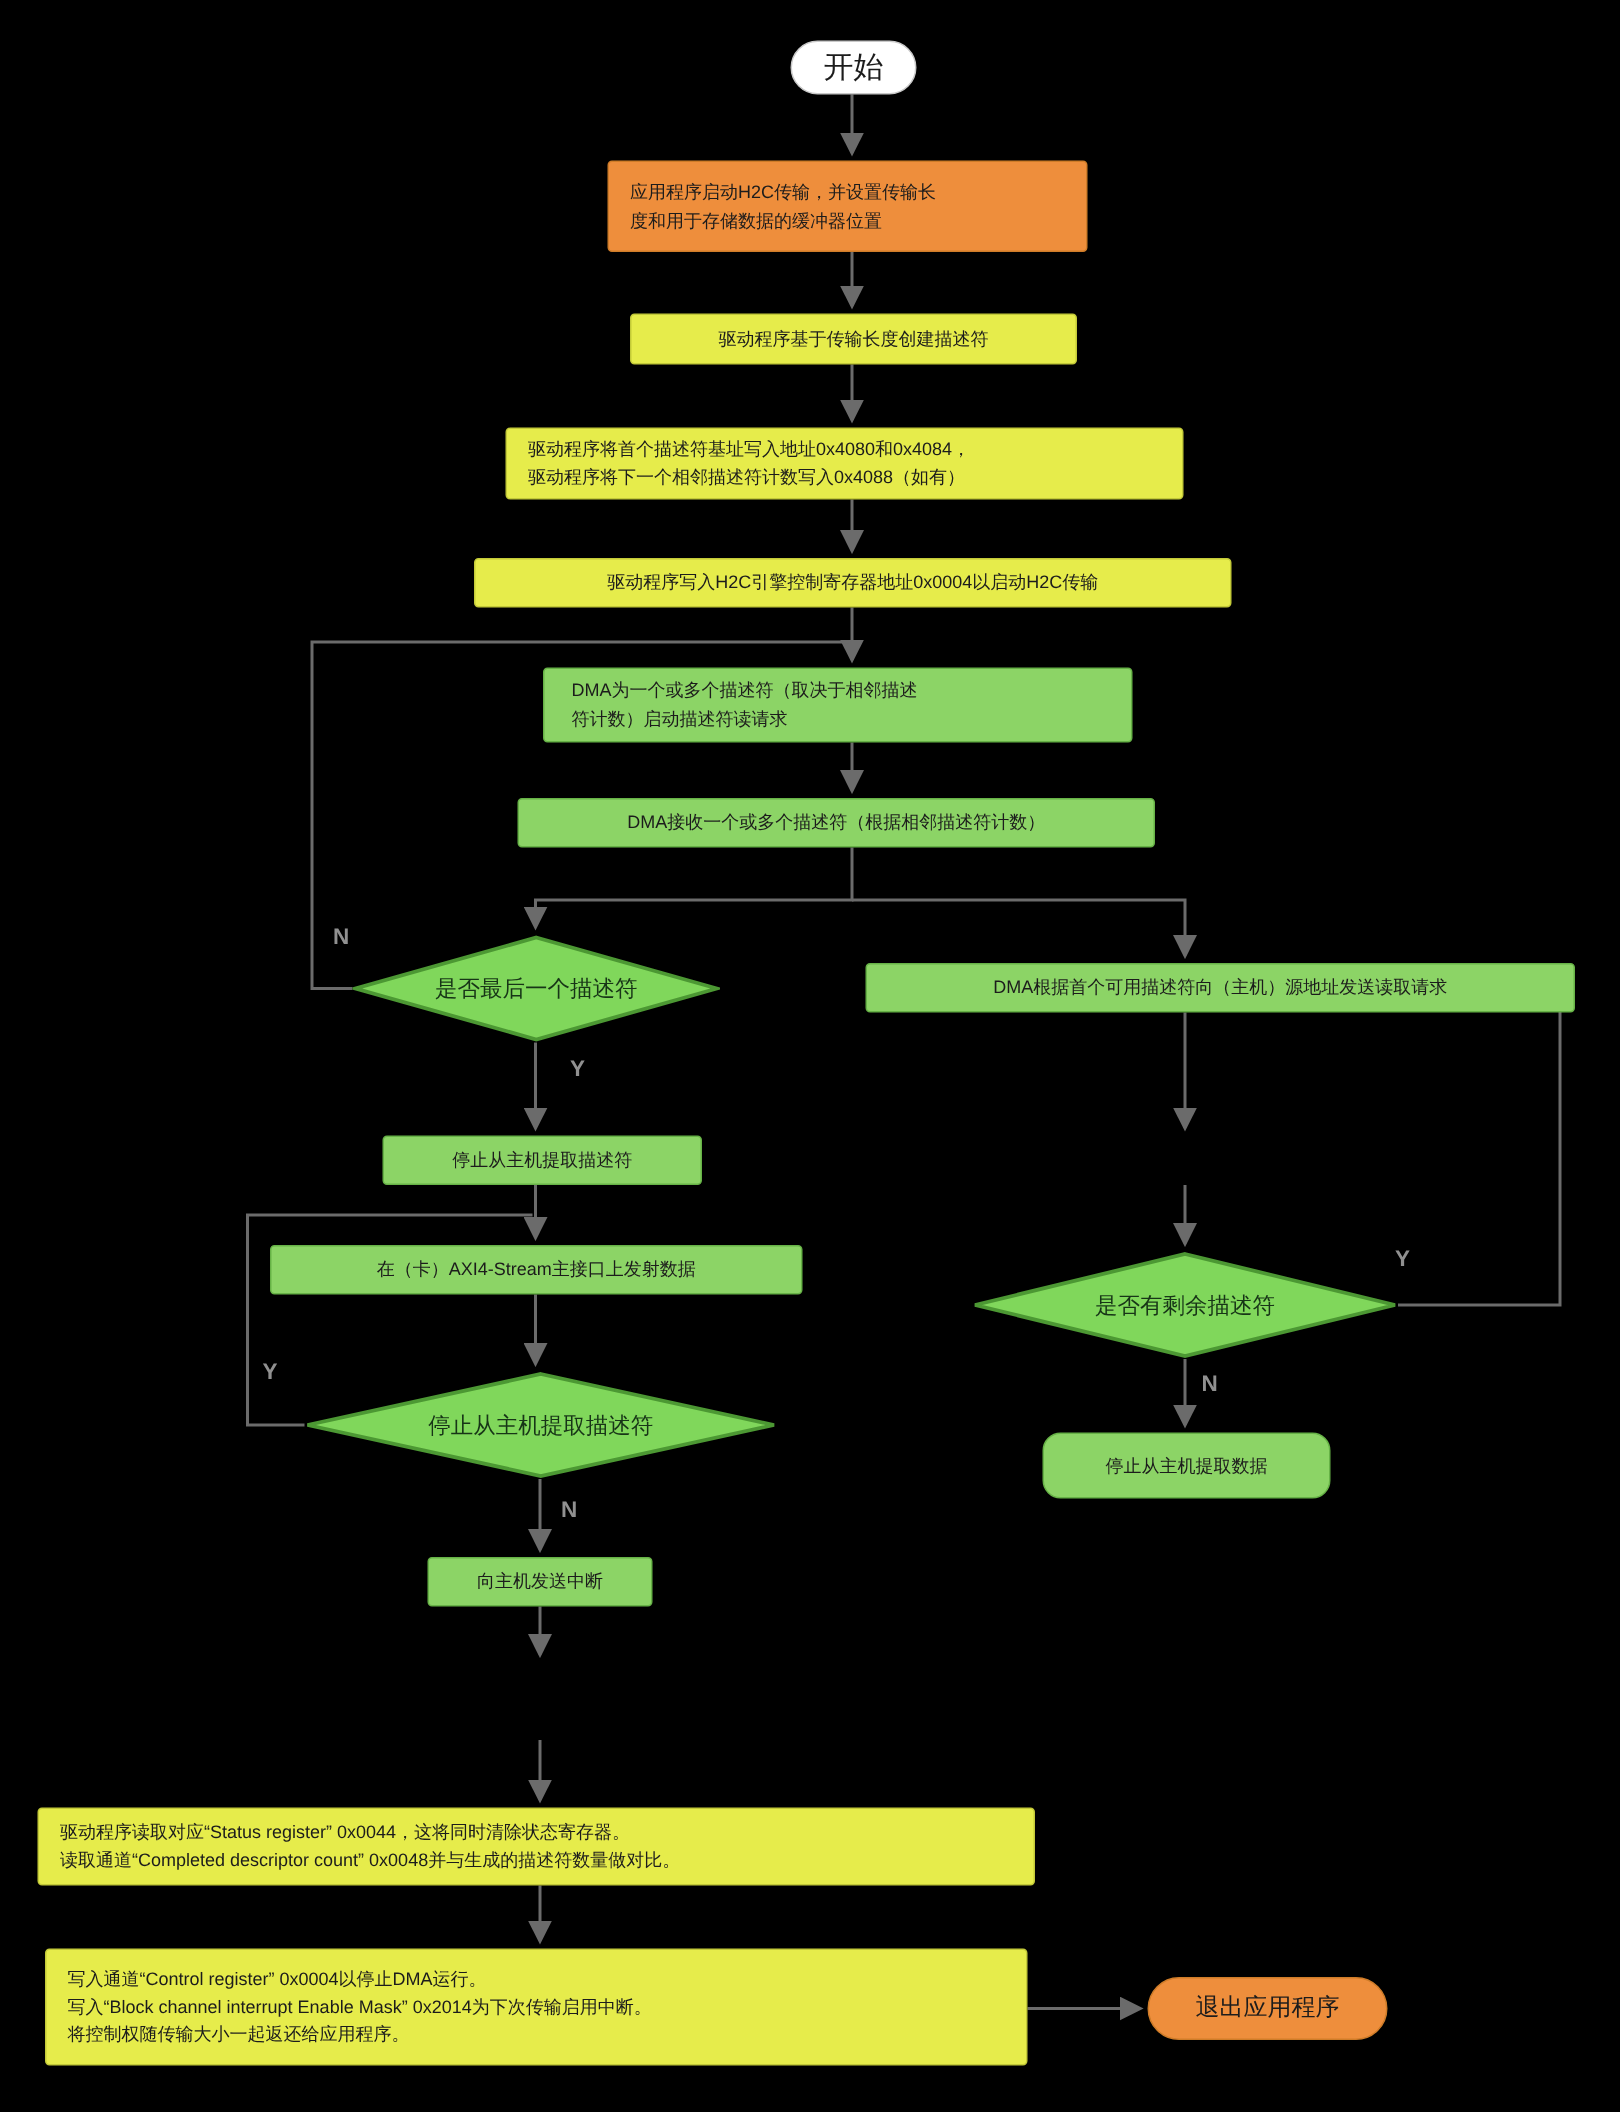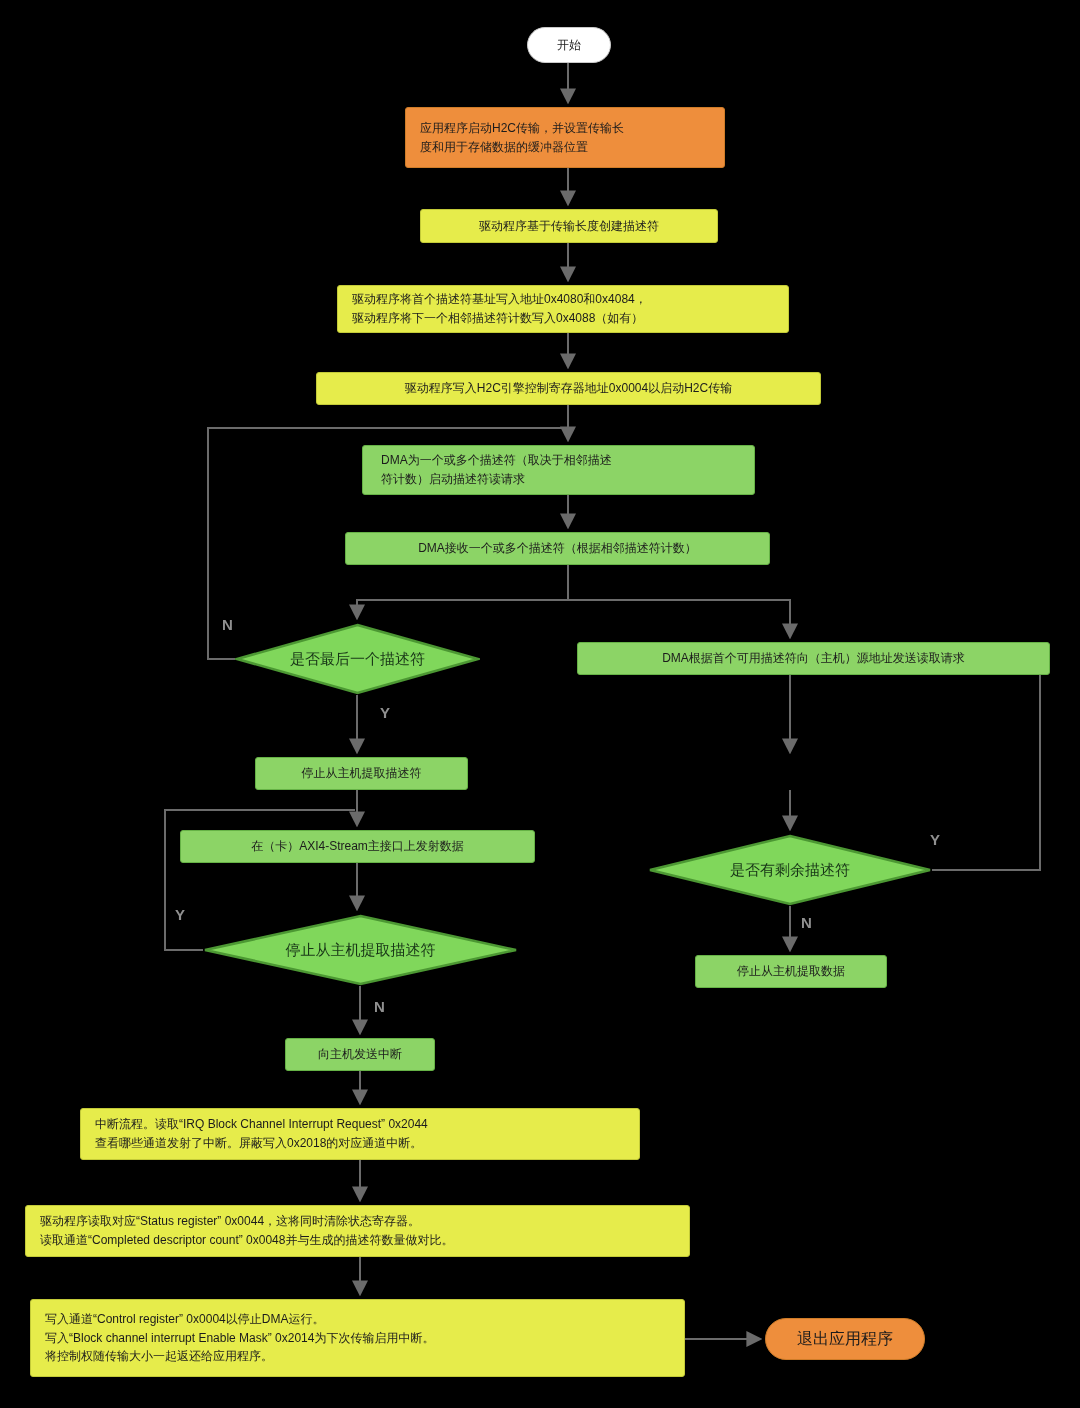--- a/index.html
+++ b/index.html
@@ -9,21 +9,21 @@
   .edge{stroke:var(--arrow,#6b6b6b);stroke-width:2;fill:none;}
   #arrowhead path{fill:var(--arrow,#6b6b6b);}
   .node{position:absolute;z-index:2;box-sizing:border-box;display:flex;align-items:center;
         justify-content:center;color:#1c1c1c;font-size:12px;line-height:1.55;
         white-space:pre-line;text-align:center;}
   .node.left{justify-content:flex-start;text-align:left;padding:4px 14px;}
   .orange{background:var(--orange,#ee8e3c);border:1px solid #cf7c28;border-radius:3px;}
   .yellow{background:var(--yellow,#e6ec4b);border:1px solid #c3ca38;border-radius:3px;}
   .green{background:var(--green,#8cd466);border:1px solid #66b246;border-radius:3px;}
   .pill{border-radius:999px;}
-  .start{background:var(--start-fill,#fff);border:1px solid #c9c9c9;font-size:12px;}
+  .start{background:var(--start-fill,#fff);border:1px solid #c9c9c9;font-size:20px;}
   .exit{font-size:16px;}
   .diamond{position:absolute;z-index:2;}
   .diamond svg{position:absolute;left:0;top:0;}
   .dlabel{position:absolute;left:0;top:0;right:0;bottom:0;display:flex;align-items:center;
           justify-content:center;color:#173517;font-size:15px;}
   .edge-label{position:absolute;z-index:3;color:var(--label,#909090);font-weight:bold;
               font-size:15px;}
 </style>
 </head>
 <body>
@@ -98,26 +98,24 @@
     <span class="dlabel">是否有剩余描述符</span>
   </div>
 
   <div class="diamond" style="left:203px;top:914px;width:315px;height:72px;">
     <svg width="315" height="72">
       <polygon points="157.5,2 313,36 157.5,70 2,36" style="fill:var(--diamond-fill,#80d75b);stroke:var(--diamond-border,#4c9833);stroke-width:2.5;"></polygon>
     </svg>
     <span class="dlabel">停止从主机提取描述符</span>
   </div>
 
-  <div class="node green" style="left:695px;top:955px;width:192px;height:33px;">停止从主机提取数据</div>
+  <div class="node green" style="left:695px;top:955px;width:192px;height:44px;border-radius:12px;">停止从主机提取数据</div>
 
   <div class="node green" style="left:285px;top:1038px;width:150px;height:33px;">向主机发送中断</div>
 
-  <div class="node yellow left" style="left:80px;top:1108px;width:560px;height:52px;">中断流程。读取“IRQ Block Channel Interrupt Request” 0x2044
-查看哪些通道发射了中断。屏蔽写入0x2018的对应通道中断。</div>
 
   <div class="node yellow left" style="left:25px;top:1205px;width:665px;height:52px;">驱动程序读取对应“Status register” 0x0044，这将同时清除状态寄存器。
 读取通道“Completed descriptor count” 0x0048并与生成的描述符数量做对比。</div>
 
   <div class="node yellow left" style="left:30px;top:1299px;width:655px;height:78px;">写入通道“Control register” 0x0004以停止DMA运行。
 写入“Block channel interrupt Enable Mask” 0x2014为下次传输启用中断。
 将控制权随传输大小一起返还给应用程序。</div>
 
   <div class="node pill orange exit" style="left:765px;top:1318px;width:160px;height:42px;">退出应用程序</div>
 

